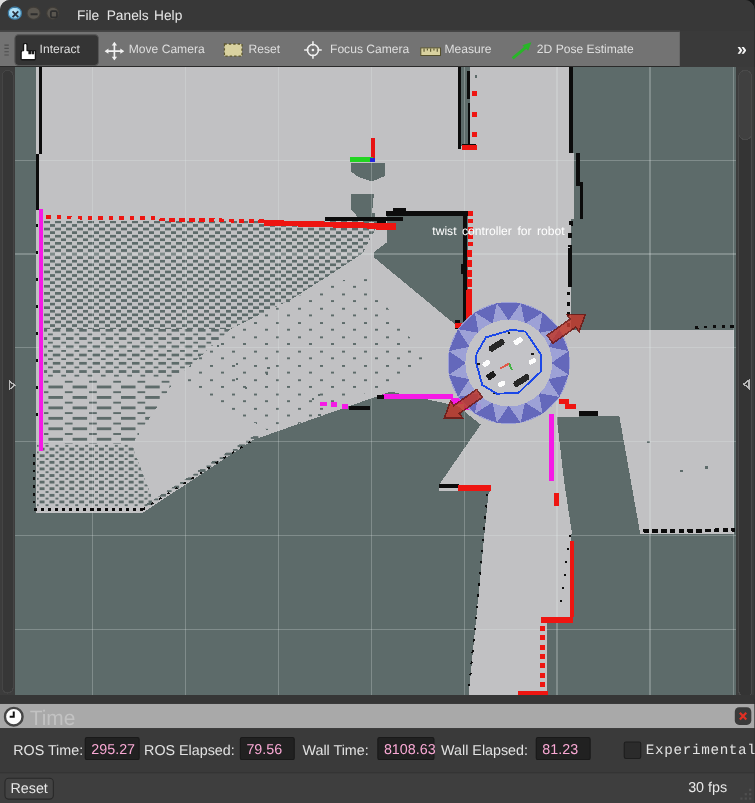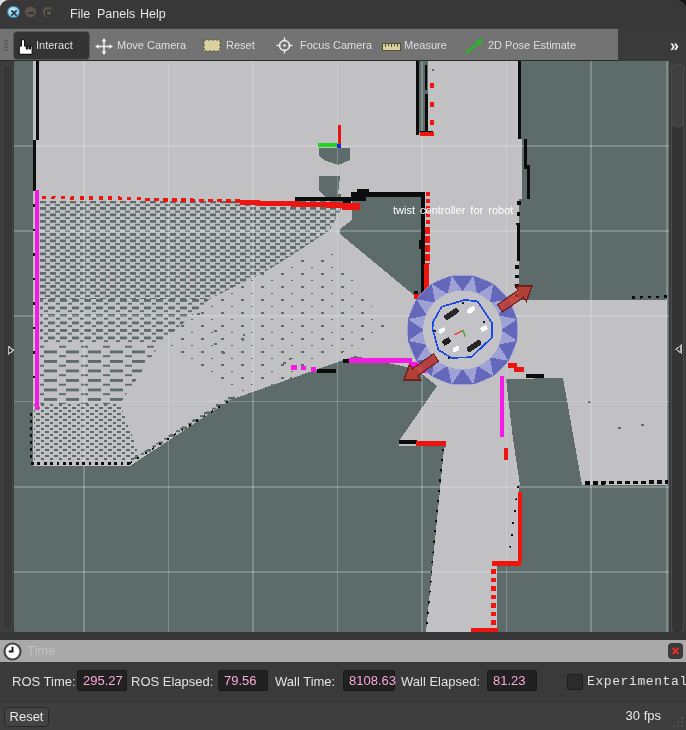--- a/index.html
+++ b/index.html
@@ -279,21 +279,21 @@
 <polygon points="8.5,347.5 8.5,355 13.5,351.2" fill="none" stroke="#b8b8b8" stroke-width="1.3"></polygon>
 <polygon points="681,346.5 681,354 676,350.2" fill="none" stroke="#b8b8b8" stroke-width="1.3"></polygon>
 <rect x="0" y="632.5" width="686" height="7.5" fill="#363636"></rect>
 </svg>
     </div>
  <div class="timehdr">
    <svg style="position:absolute;left:3px;top:1.5px;" width="19" height="19" viewBox="0 0 19 19">
      <circle cx="9.5" cy="9.5" r="8" fill="#fdfdfd" stroke="#454545" stroke-width="2.2"></circle>
      <path d="M9.5 4.8 L9.5 9.5 L5.8 9.5" stroke="#111" stroke-width="1.8" fill="none"></path>
    </svg>
-   <div style="position:absolute;left:27px;top:3px;font-size:13px;color:#c2c2c2;">Time</div>
+   <div style="position:absolute;left:27px;top:3px;font-size:19px;color:#c2c2c2;">Time</div>
    <div style="position:absolute;left:668px;top:3px;width:15px;height:16px;background:#3a3a3a;border-radius:4px;">
      <svg width="15" height="16" viewBox="0 0 15 16">
           <path d="M4.6 5 L10.4 11 M10.4 5 L4.6 11" stroke="#e03024" stroke-width="2"></path>
         </svg>
    </div>
  </div>
  <div class="timerow">
    <div class="tlabel" style="left:12px;">ROS Time:</div>
    <div class="tbox" style="left:77px; width:50px;">295.27</div>
    <div class="tlabel" style="left:131px;">ROS Elapsed:</div>

